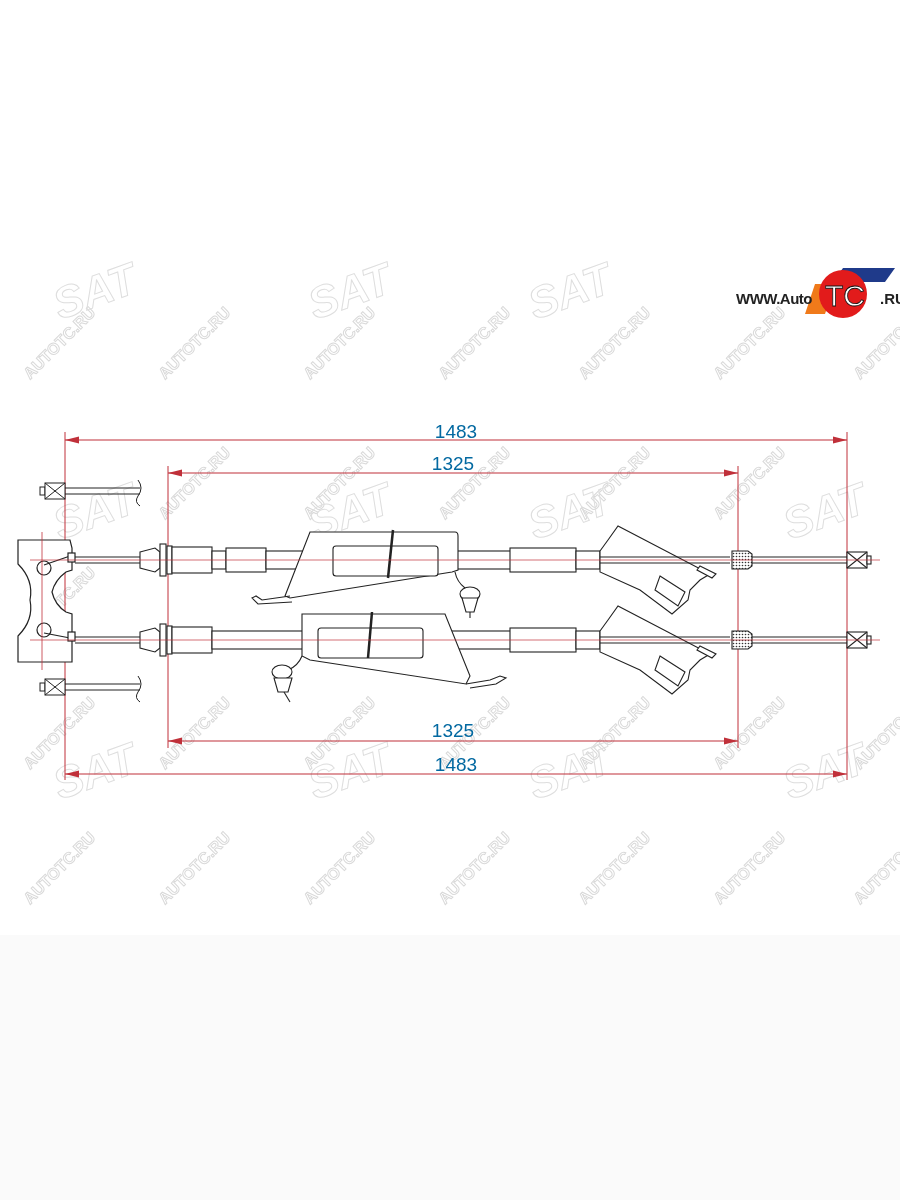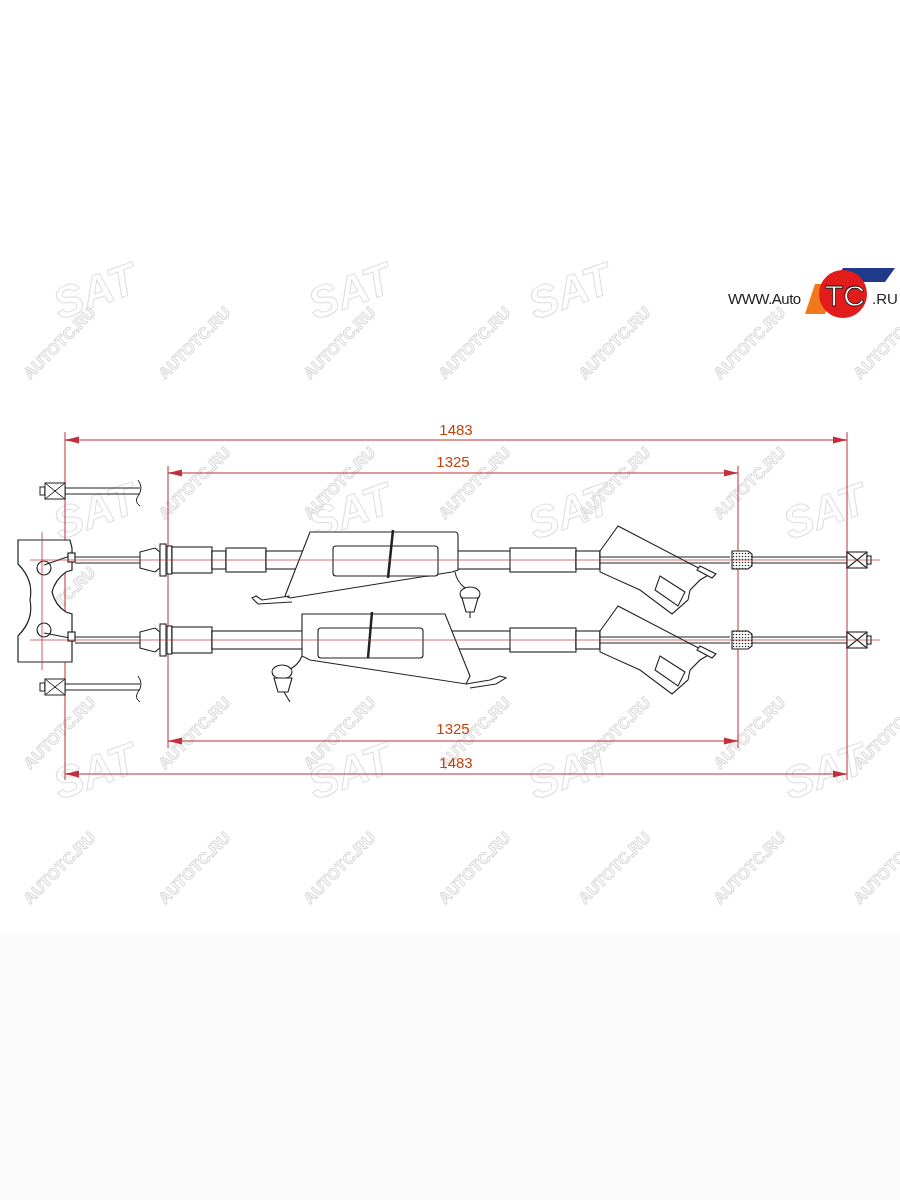--- a/index.html
+++ b/index.html
@@ -1,21 +1,21 @@
 <!DOCTYPE html>
 <html><head>
 <meta charset="utf-8">
 <style>
   html, body { margin:0; padding:0; }
   body { width:900px; height:1200px; background:#ffffff; position:relative; overflow:hidden; font-family:"Liberation Sans", sans-serif; }
   #stage { position:absolute; left:0; top:0; width:900px; height:1200px; }
   .footer-band { position:absolute; left:0; top:935px; width:900px; height:265px; background:#fafafa; }
-  .dim-label { position:absolute; font-family:"Liberation Sans", sans-serif; font-size:15px; color:#c2410c; transform:translateX(-50%); }
+  .dim-label { position:absolute; font-family:"Liberation Sans", sans-serif; font-size:19px; color:#0369a1; transform:translateX(-50%); }
   .logo { position:absolute; left:725px; top:262px; width:175px; height:60px; }
-  .logo-text { position:absolute; font-family:"Liberation Sans", sans-serif; font-weight:normal; color:#222; font-size:15px; top:28px; }
+  .logo-text { position:absolute; font-family:"Liberation Sans", sans-serif; font-weight:bold; color:#222; font-size:15px; top:28px;margin-left:8px; }
   .logo-www { left:3px; letter-spacing:-0.5px; }
   .logo-ru { left:147px; }
 </style>
 </head>
 <body>
 
 <div id="stage">
 
   <div class="footer-band"></div>
 

